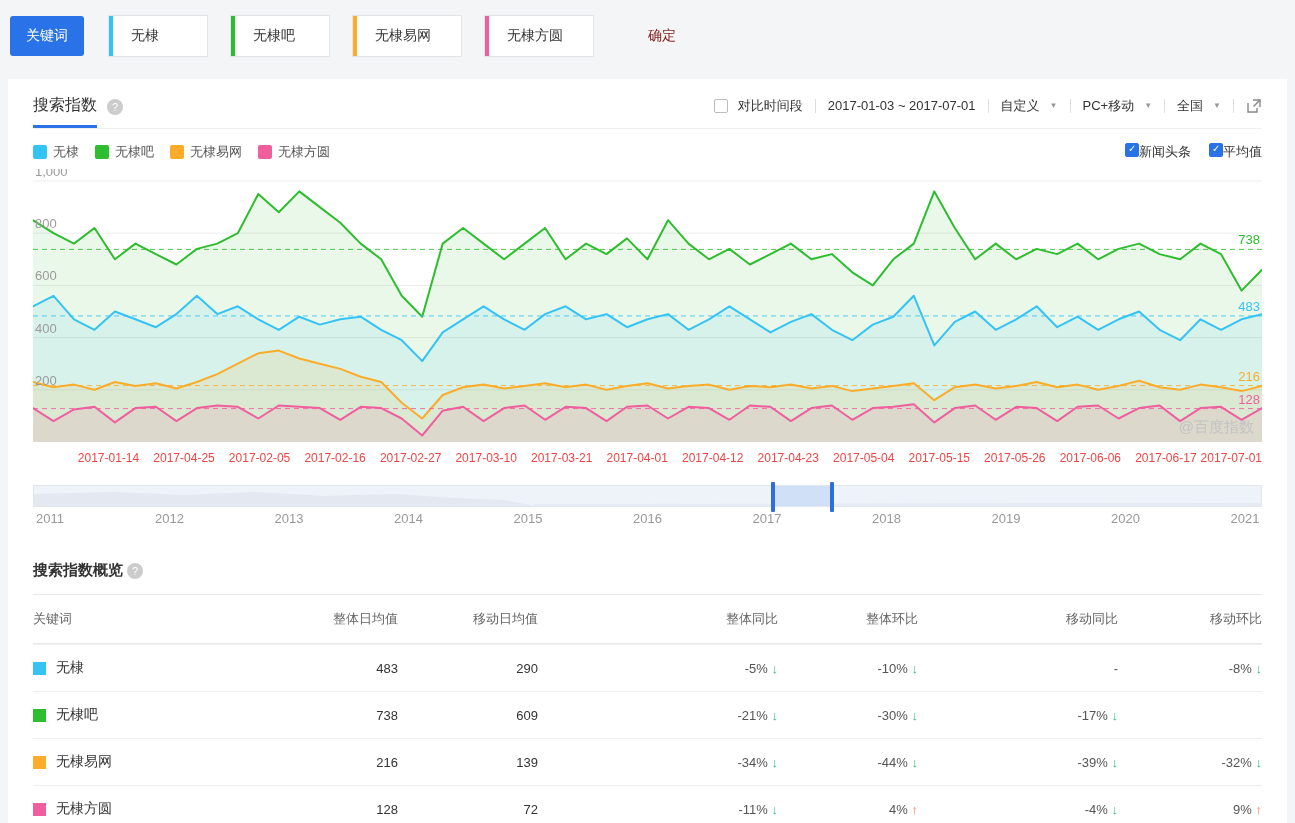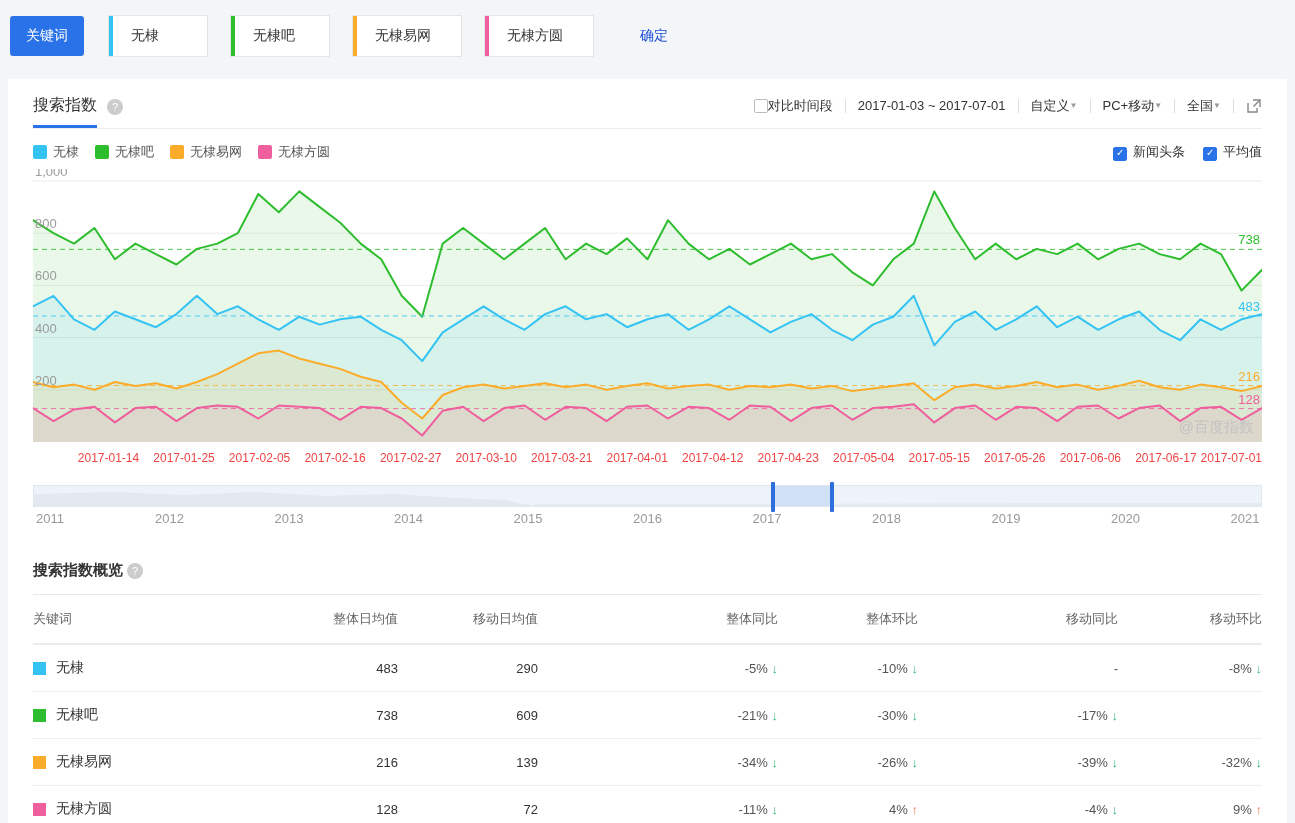--- a/index.html
+++ b/index.html
@@ -7,48 +7,48 @@
 
   
   .topbar { display:flex; align-items:center; padding:15px 10px 14px 10px; background:#f4f5f7; }
   .kw-btn { background:#2a72e8; color:#fff; font-size:14px; border:none; border-radius:3px;
             padding:11px 16px; margin-right:24px; cursor:pointer; }
   .chip { position:relative; display:inline-flex; align-items:center; background:#fff;
           border:1px solid #e3e5e8; height:42px; min-width:100px; padding:0 30px 0 22px;
           margin-right:22px; font-size:14px; cursor:pointer; }
   .chip .bar { position:absolute; left:0; top:0; bottom:0; width:4px; }
   .chip.add { color:#666; background:#fff; border:1px solid #e6e6e6; padding:0 18px; min-width:0; }
-  .confirm { color:#1d4ed8; font-size:14px; margin-left:24px; cursor:pointer; text-decoration:none; }
+  .confirm { color:#7f1d1d; font-size:14px; margin-left:32px; cursor:pointer; text-decoration:none; }
 
   
   .card { background:#fff; margin:8px 8px 0 8px; padding:0 0 2px 0; }
   .card-inner { padding:0 25px; }
 
   .panel-head { display:flex; align-items:center; justify-content:space-between;
                 border-bottom:1px solid #eceef0; padding:16px 0 0 0; }
   .tab { display:inline-block; font-size:16px; color:#333; padding-bottom:12px; position:relative; cursor:pointer; }
   .tab .underline { position:absolute; left:0; bottom:0; height:3px; width:64px; background:#2a72e8; }
   .head-left { display:flex; align-items:center; gap:6px; }
   .help { width:16px; height:16px; border-radius:50%; background:#ccc; color:#fff; font-size:11px;
           display:inline-flex; align-items:center; justify-content:center; margin:0 0 10px 4px; cursor:pointer; }
   .head-right { display:flex; align-items:center; gap:12px; padding-bottom:12px; font-size:13px; color:#333; }
   .sep { width:1px; height:14px; background:#ddd; }
-  .ctl { display:flex; align-items:center; gap:0; cursor:pointer; }
+  .ctl { display:flex; align-items:center; gap:10px; cursor:pointer; }
   .caret { font-size:8px; color:#999; }
   .cbx { width:14px; height:14px; border:1px solid #b9bcc1; background:#fff; border-radius:2px; display:inline-block; }
   .cbx.checked { background:#2a72e8; border-color:#2a72e8; position:relative; }
   .cbx.checked:after { content:"✓"; position:absolute; left:2px; top:-1px; color:#fff; font-size:10px; }
   .exp-icon { width:16px; height:16px; cursor:pointer; }
 
   .legend-row { display:flex; align-items:center; justify-content:space-between; margin:14px 0 6px 0; }
   .legend { display:flex; align-items:center; gap:16px; }
   .legend-item { display:flex; align-items:center; gap:6px; font-size:13px; color:#555; cursor:pointer; }
   .legend-item .sw { width:14px; height:14px; border-radius:2px; }
   .toggles { display:flex; align-items:center; gap:18px; font-size:13px; }
-  .toggle { display:flex; align-items:flex-end; gap:6px; cursor:pointer; }
+  .toggle { display:flex; align-items:flex-start; cursor:pointer; }
 
   .chart-wrap { position:relative; width:1229px; height:278px; margin-top:8px; }
   .chart-wrap svg { display:block; }
   .watermark { position:absolute; right:8px; bottom:10px; color:#c3c3c3; font-size:15px; }
   .xlabels { position:relative; width:1229px; height:22px; margin-top:4px; }
   .xlabels span { position:absolute; transform:translateX(-50%); font-size:12px; color:#ef4444; white-space:nowrap; }
   .xlabels span.last { transform:translateX(-100%); }
 
   
   .slider { position:relative; width:1229px; height:22px; margin-top:12px;
@@ -195,21 +195,21 @@
           <text x="2" y="7" fill="#9b9b9b" font-size="13px">1,000</text>
           <text x="2" y="59.19999999999999" fill="#9b9b9b" font-size="13px">800</text>
           <text x="2" y="111.4" fill="#9b9b9b" font-size="13px">600</text>
           <text x="2" y="163.6" fill="#9b9b9b" font-size="13px">400</text>
           <text x="2" y="215.8" fill="#9b9b9b" font-size="13px">200</text>
         </svg>
       <span class="watermark">@百度指数</span>
     </div>
     <div class="xlabels" id="xlabels">
         <span style="left: 75.5251px;">2017-01-14</span>
-        <span style="left: 151.05px;">2017-01-25</span>
+        <span style="left: 151.05px;">2017-04-25</span>
         <span style="left: 226.575px;">2017-02-05</span>
         <span style="left: 302.101px;">2017-02-16</span>
         <span style="left: 377.626px;">2017-02-27</span>
         <span style="left: 453.151px;">2017-03-10</span>
         <span style="left: 528.676px;">2017-03-21</span>
         <span style="left: 604.201px;">2017-04-01</span>
         <span style="left: 679.726px;">2017-04-12</span>
         <span style="left: 755.251px;">2017-04-23</span>
         <span style="left: 830.777px;">2017-05-04</span>
         <span style="left: 906.302px;">2017-05-15</span>
@@ -281,21 +281,21 @@
           <div><span class="pct">-17%</span><span class="arrow-down"> ↓</span></div>
         </div>
         <div class="tr row">
           <div>
             <span class="sw12" style="background: rgb(251, 172, 42);"></span>
             <span>无棣易网</span>
           </div>
           <div>216</div>
           <div>139</div>
           <div><span class="pct">-34%</span><span class="arrow-down"> ↓</span></div>
-          <div><span class="pct">-26%</span><span class="arrow-down"> ↓</span></div>
+          <div><span class="pct">-44%</span><span class="arrow-down"> ↓</span></div>
           <div><span class="pct">-39%</span><span class="arrow-down"> ↓</span></div>
           <div><span class="pct">-32%</span><span class="arrow-down"> ↓</span></div>
         </div>
         <div class="tr row">
           <div>
             <span class="sw12" style="background: rgb(239, 95, 158);"></span>
             <span>无棣方圆</span>
           </div>
           <div>128</div>
           <div>72</div>

